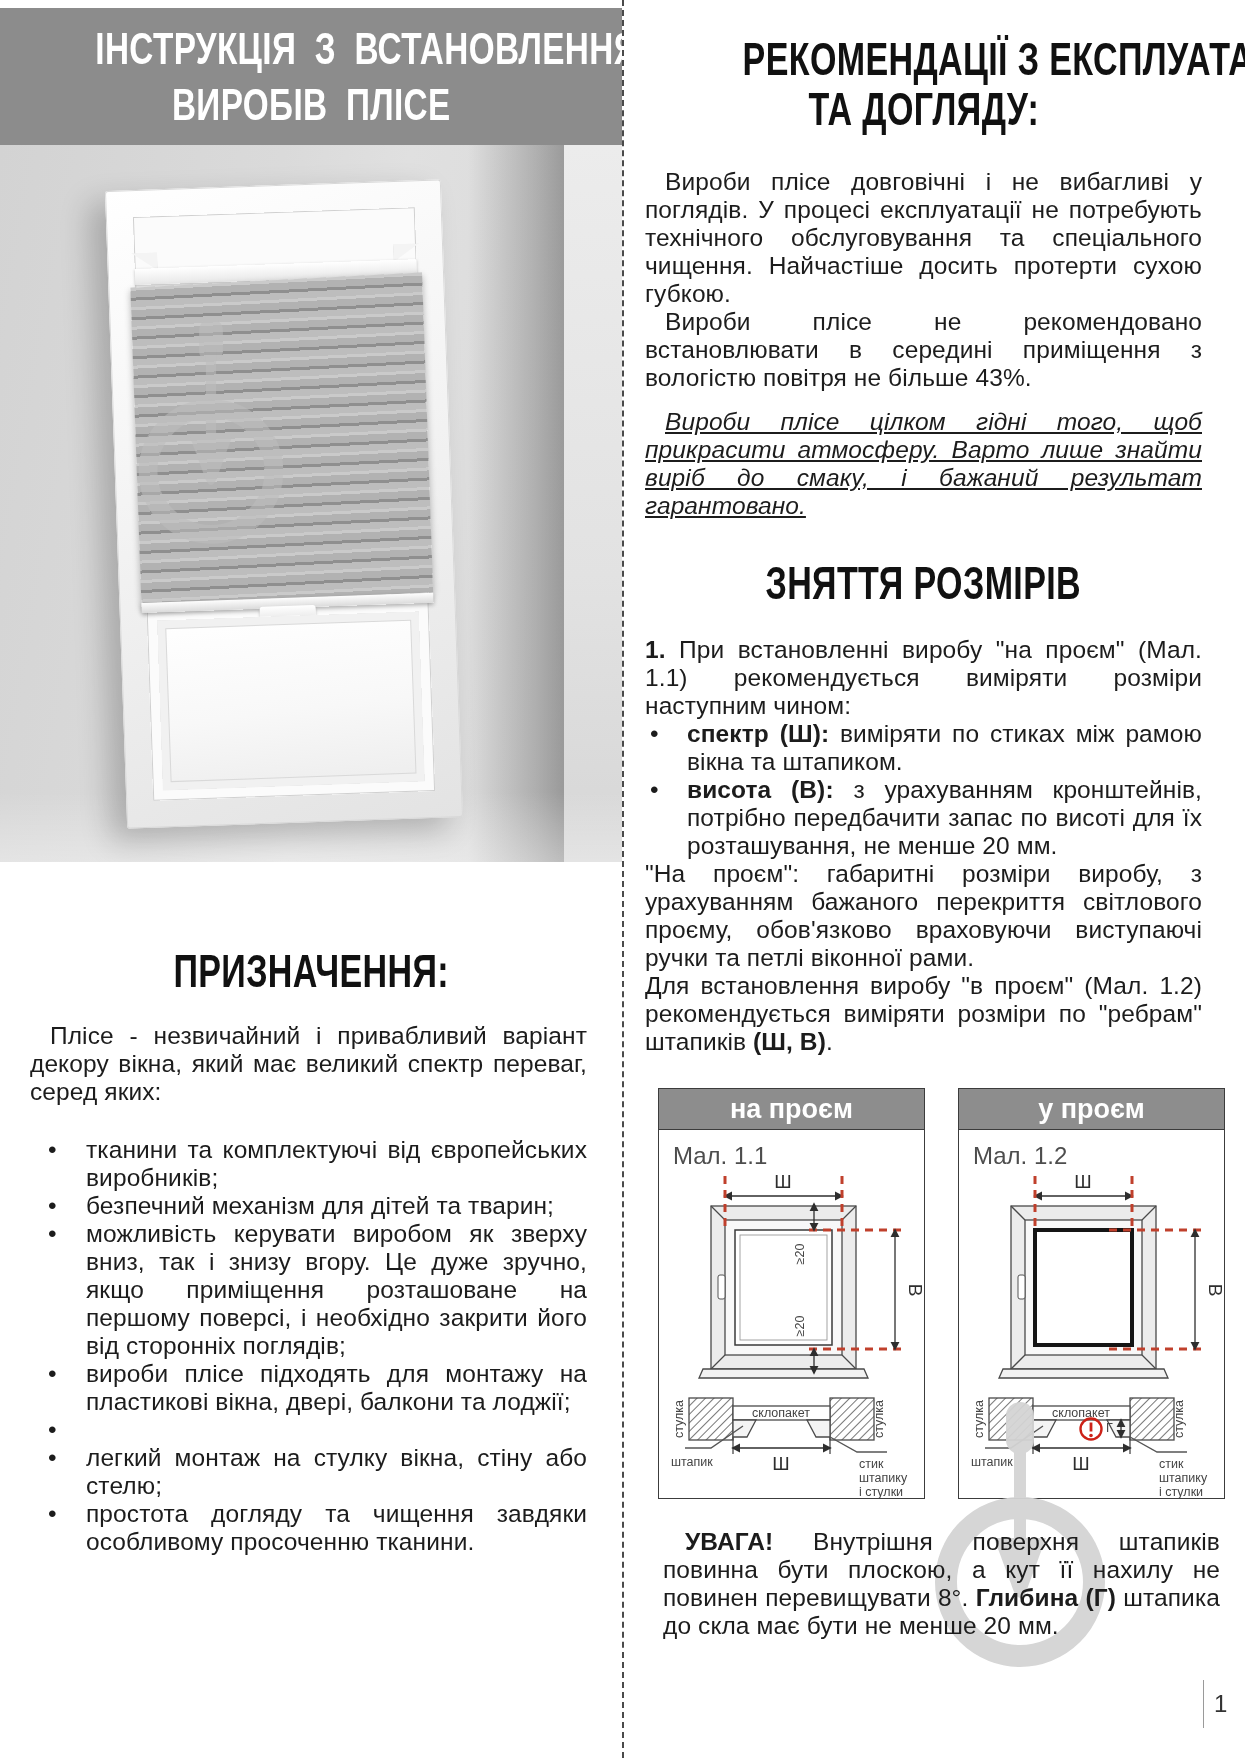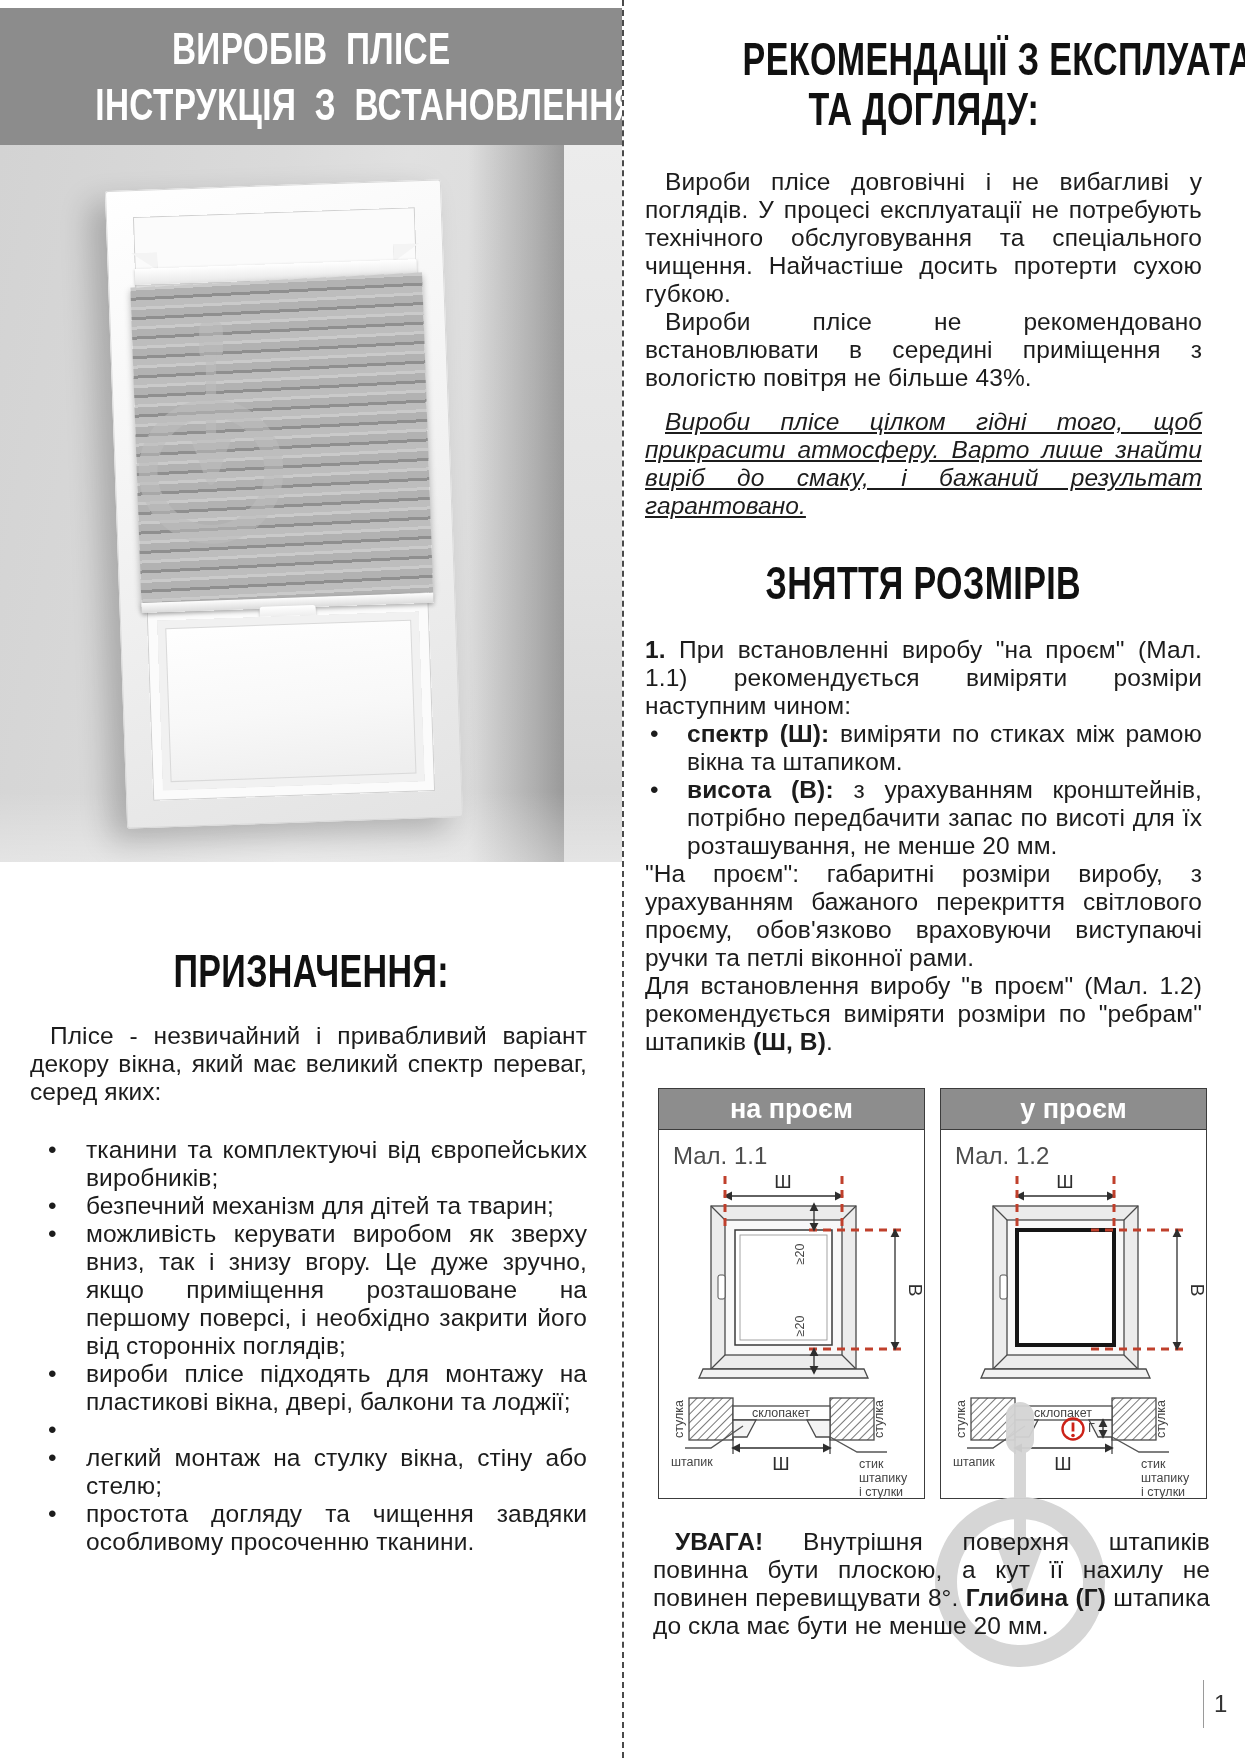--- a/index.html
+++ b/index.html
@@ -69,24 +69,24 @@
 
   
   .col-right { position:absolute; left:645px; top:0; width:557px; height:1758px; }
   .care-h { position:absolute; left:0; top:34px; width:557px; }
   .care-h .cond { font-size:46px; line-height:50px; color:#111; }
   .care-block { position:absolute; left:0; top:168px; width:557px; }
   .care-p3 { position:absolute; left:0; top:408px; width:557px; }
   .sizes-h { position:absolute; left:0; top:556px; width:557px; }
   .sizes-h .cond { font-size:46px; color:#111; }
   .steps { position:absolute; left:0; top:636px; width:557px; }
-  .attention { position:absolute; left:8px; top:1528px; width:557px; z-index:3; }
-
-  
-  .diagrams { position:absolute; left:13px; top:1088px; display:flex; gap:15px; z-index:1; }
+  .attention { position:absolute; left:18px; top:1528px; width:557px; z-index:3; }
+
+  
+  .diagrams { position:absolute; left:13px; top:1088px; display:flex; gap:33px; z-index:1; }
   .dcard { width:265px; background:#fff; border:1.5px solid #3c3c3c; box-sizing:content-box; }
   .dhead { height:40px; background:#8d8d8d; border-bottom:1.5px solid #3c3c3c; color:#fff;
            font-size:27px; font-weight:700; display:flex; align-items:center; justify-content:center; }
   .dcard svg { display:block; }
   svg text { font-family:"Liberation Sans", sans-serif; fill:#3d3d3d; }
   .figlab { font-size:24px; fill:#4d4d4d; }
   .dimlab { font-size:19px; fill:#2e2e2e; }
   .smlab  { font-size:12.5px; fill:#444; }
   .dimline { stroke:#2e2e2e; stroke-width:1.3; }
   .redline { stroke:#c0402c; stroke-width:3; stroke-dasharray:8 6; fill:none; }
@@ -114,22 +114,22 @@
       <path d="M37 70 H63 L53 97 Q50 103 47 97 Z" fill="currentColor"></path>
     </g>
   </defs>
 </svg>
 
 <div class="page">
 
   <div class="col-left">
 
     <div class="band cond-wrap">
+      <div><span class="cond">ІНСТРУКЦІЯ З ВСТАНОВЛЕННЯ</span></div>
       <div><span class="cond">ВИРОБІВ ПЛІСЕ</span></div>
-      <div><span class="cond">ІНСТРУКЦІЯ З ВСТАНОВЛЕННЯ</span></div>
     </div>
 
     <div class="photo">
       <div class="niche-shadow"></div>
       <div class="niche-wall"></div>
       <div class="floor-glow"></div>
       <div class="win">
         <div class="win-frame"></div>
         <div class="win-open">
           <div class="bracket l"></div>

